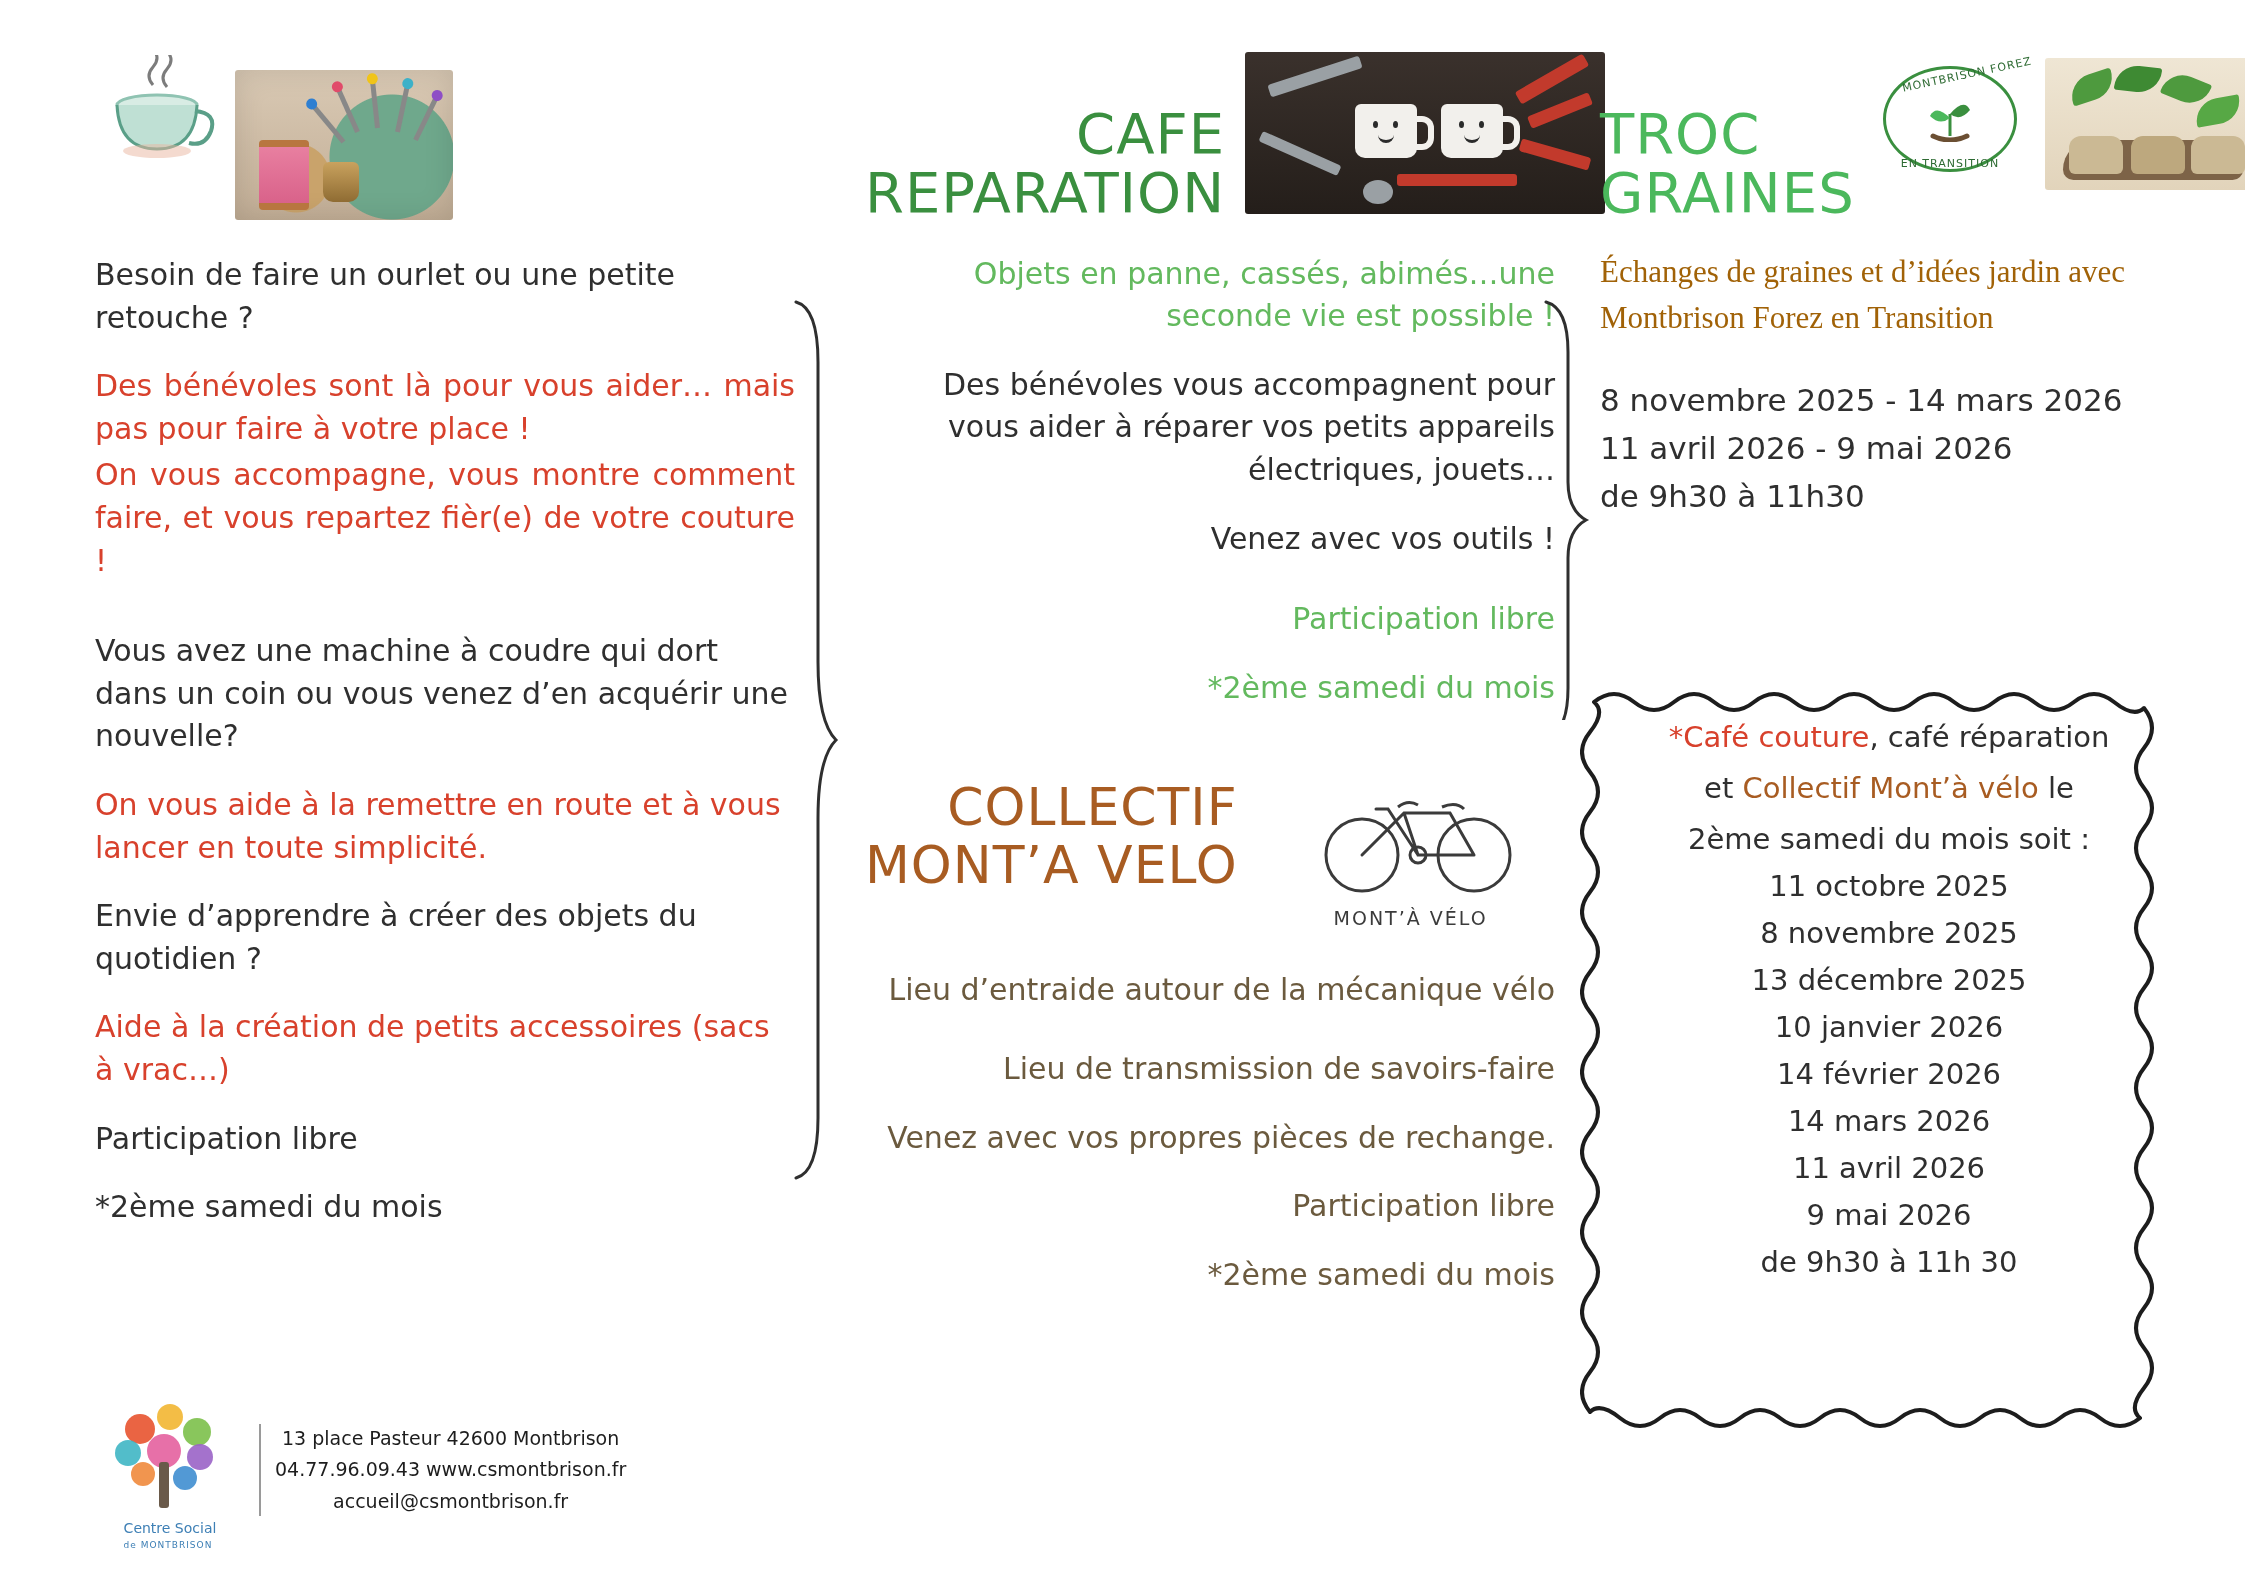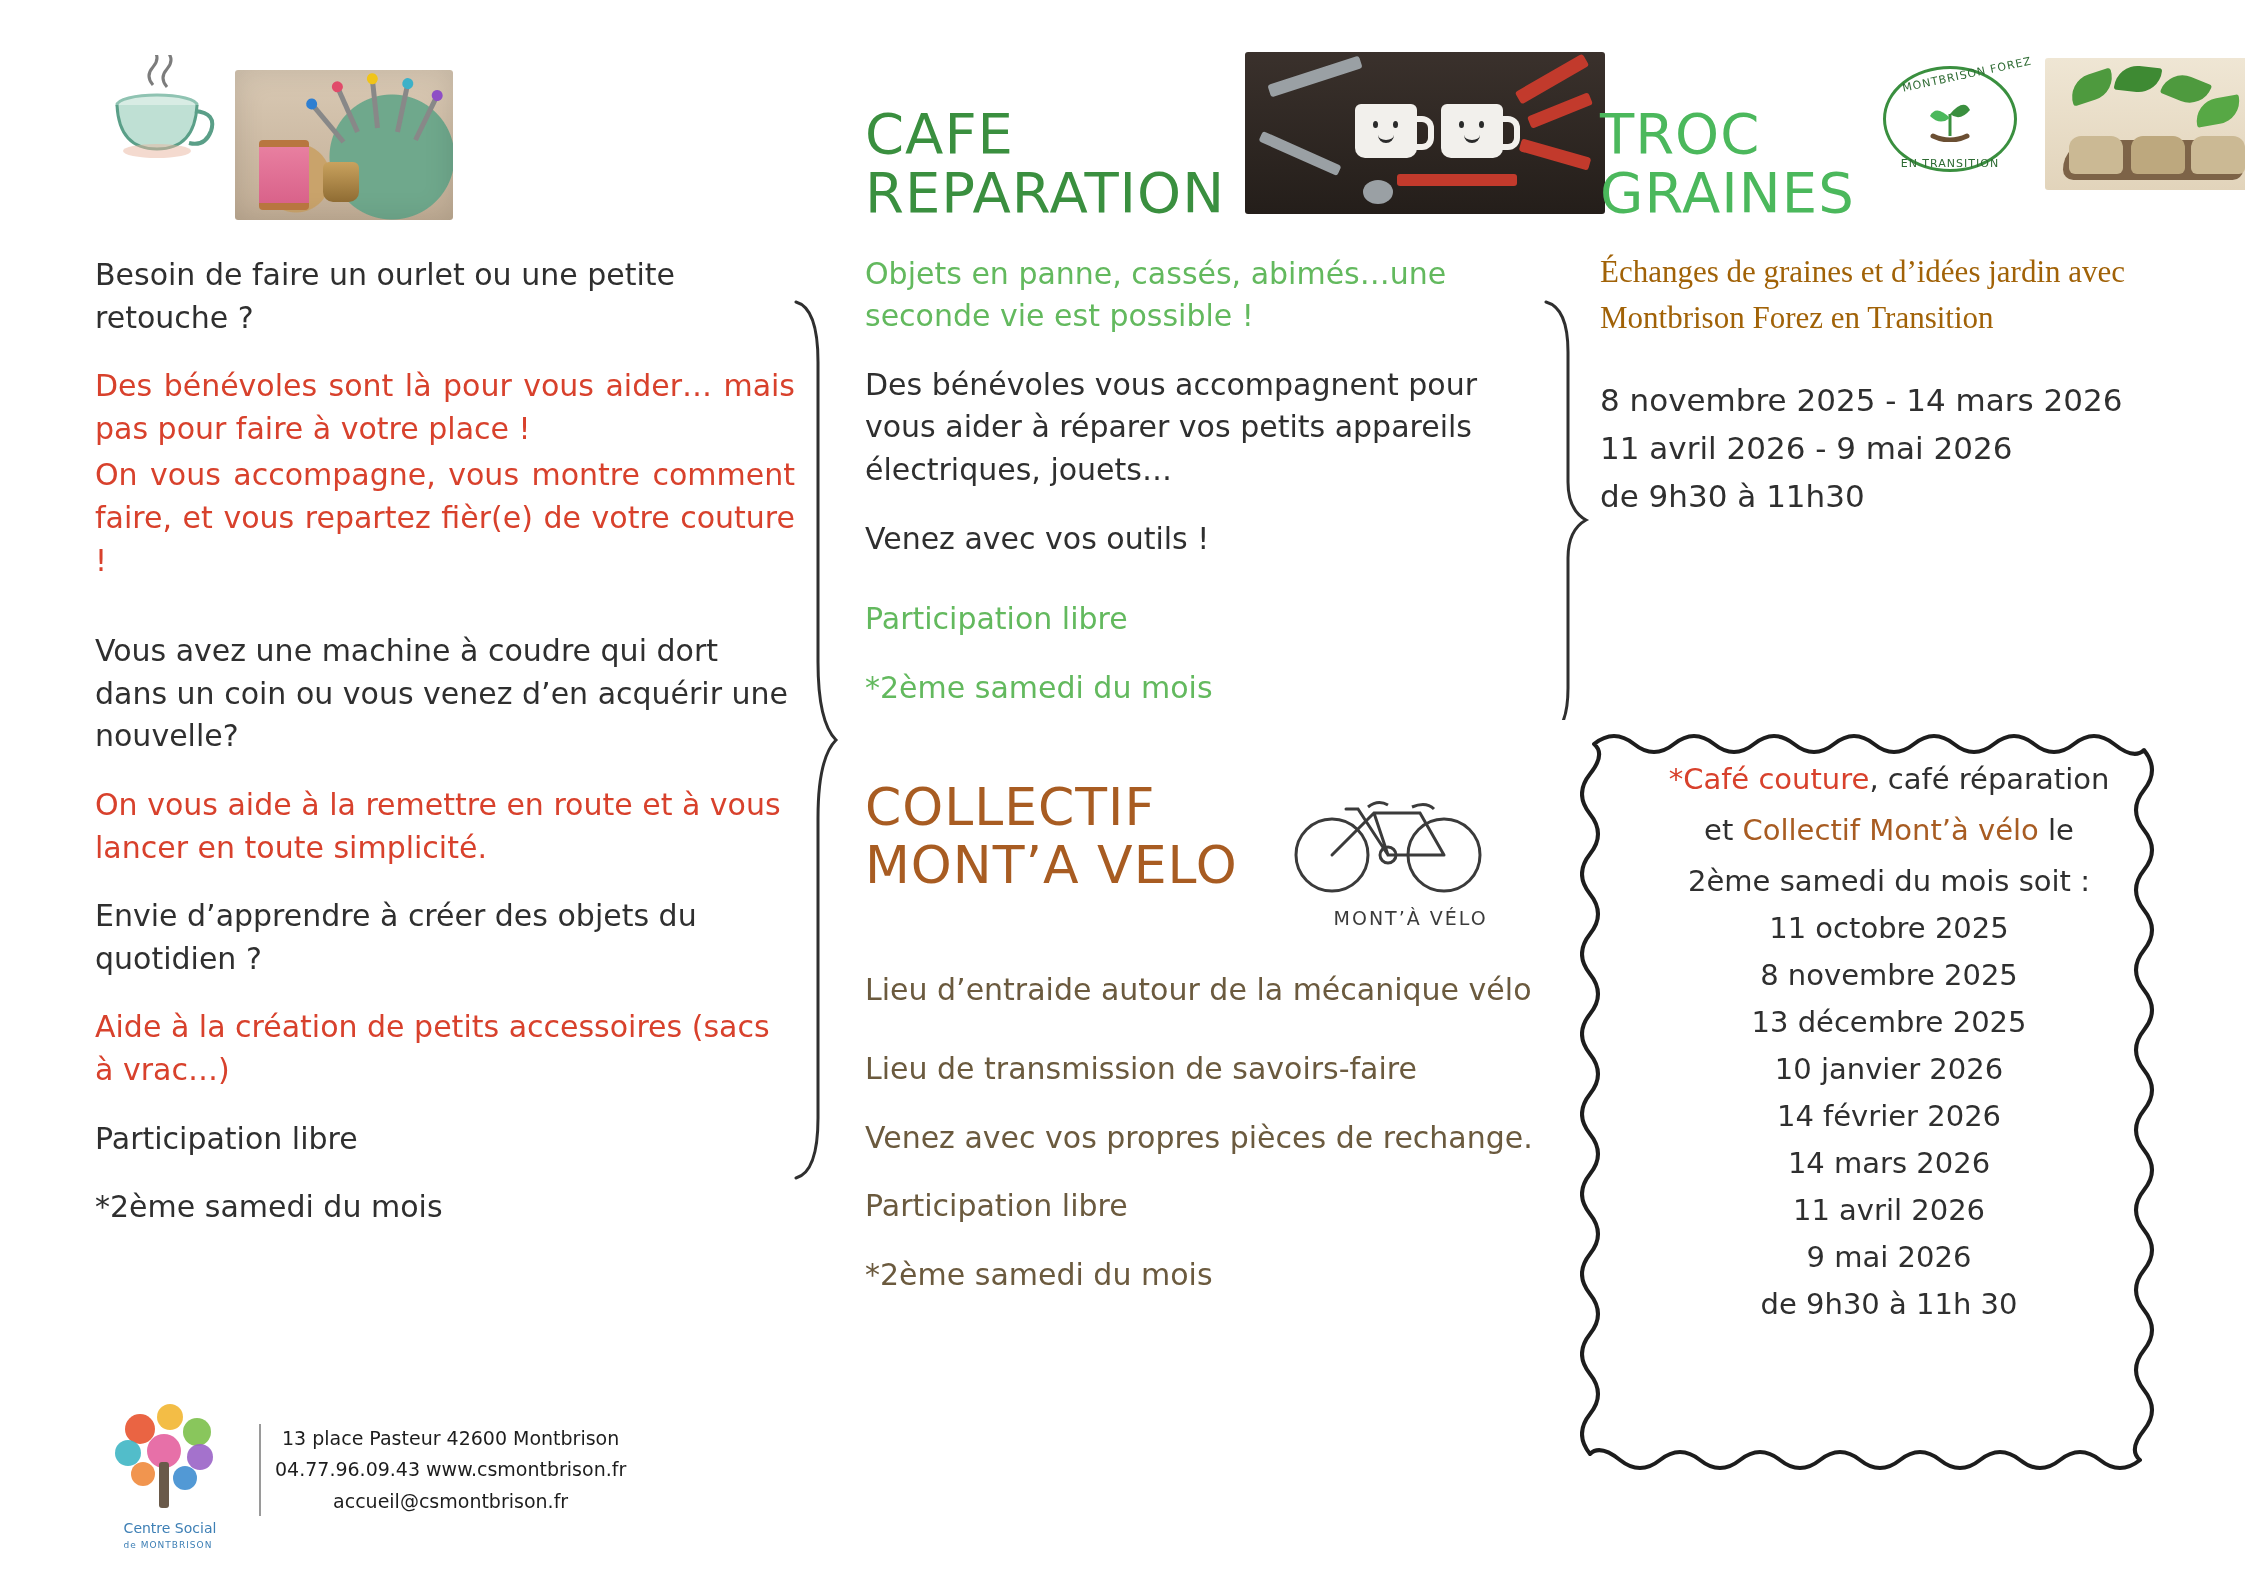--- a/index.html
+++ b/index.html
@@ -20,21 +20,21 @@
     height: 1587px;
     background: #fff;
   }
 
   
   .col {
     position: absolute;
     top: 0;
   }
   .col-1 { left: 95px;  width: 700px; }
-  .col-2 { left: 865px; width: 690px; }
+  .col-2 { left: 865px; width: 690px; text-align: right; }
   .col-3 { left: 1600px; width: 590px; }
 
   
   .heading {
     font-family: "DejaVu Sans", sans-serif;
     font-weight: 400;
     letter-spacing: 1px;
     line-height: 1.05;
   }
   .h-couture {
@@ -287,21 +287,21 @@
     font-size: 31px;
     line-height: 1.55;
     color: #2f2f2f;
     margin-top: 34px;
   }
 
   
   .wavybox {
     position: absolute;
     left: 1580px;
-    top: 718px;
+    top: 676px;
     width: 618px;
     height: 800px;
   }
   .wavybox svg {
     position: absolute;
     inset: 0;
   }
   .wavybox .inner {
     position: absolute;
     left: 34px; right: 34px; top: 38px;

